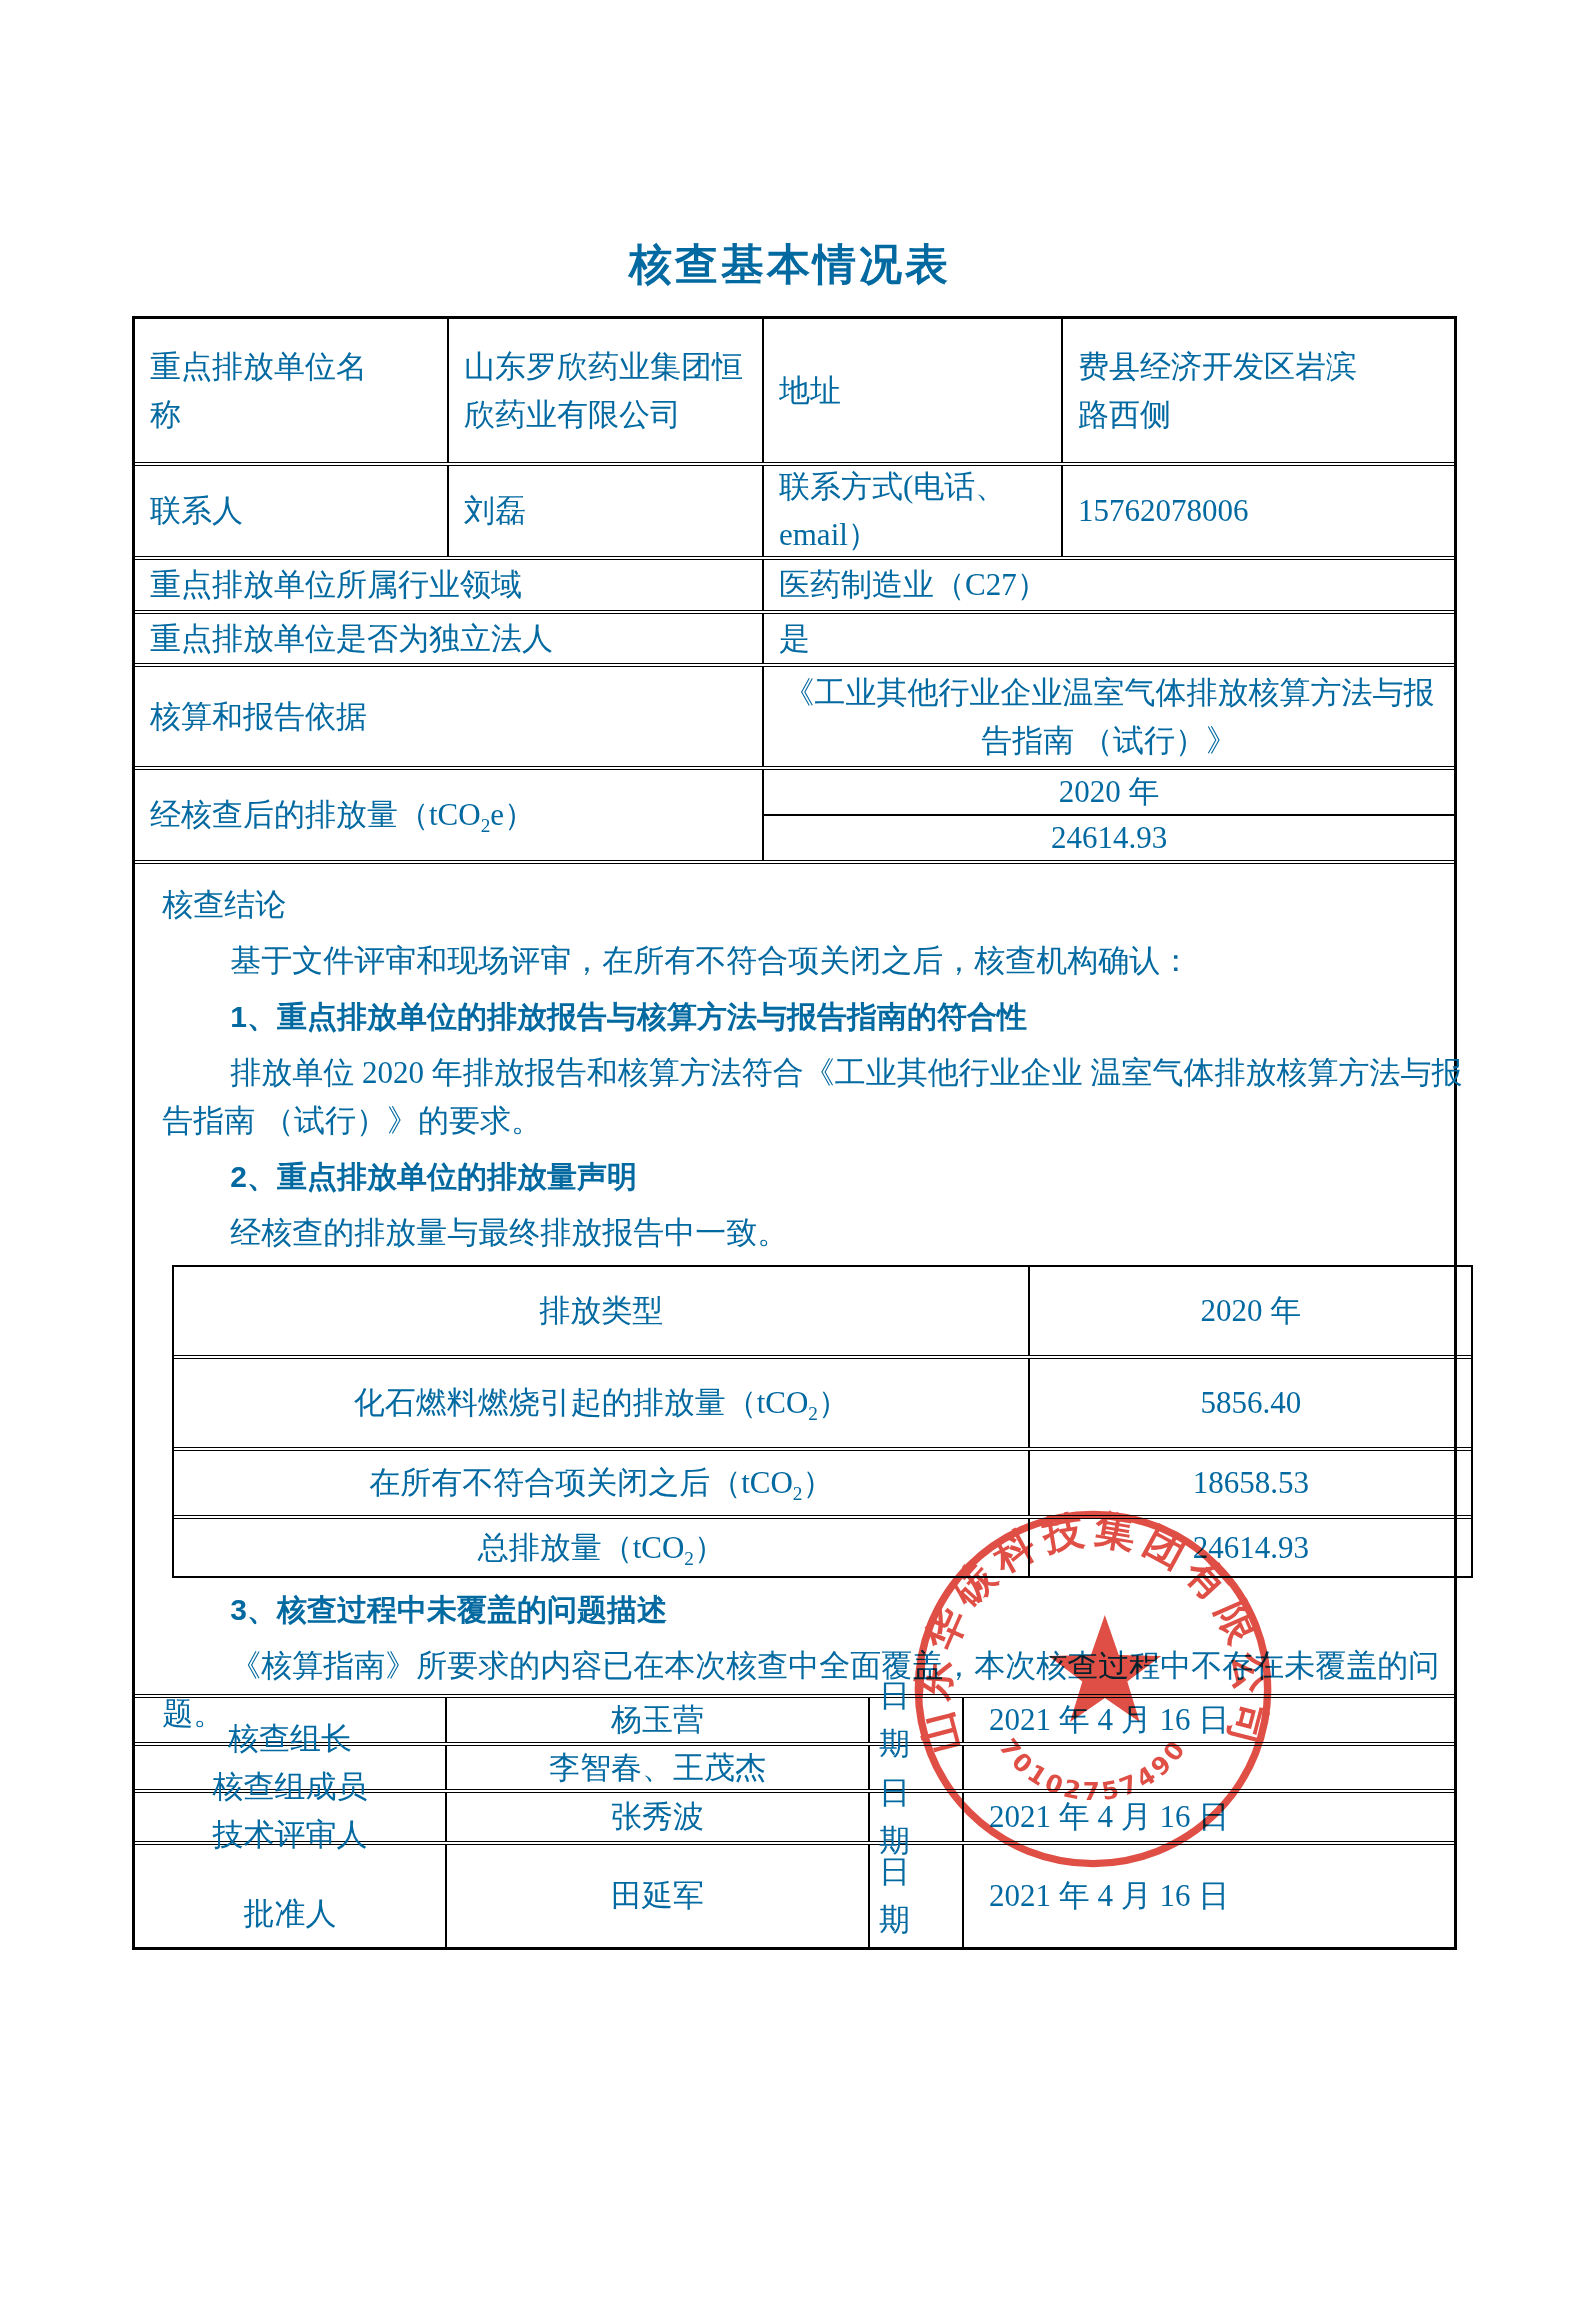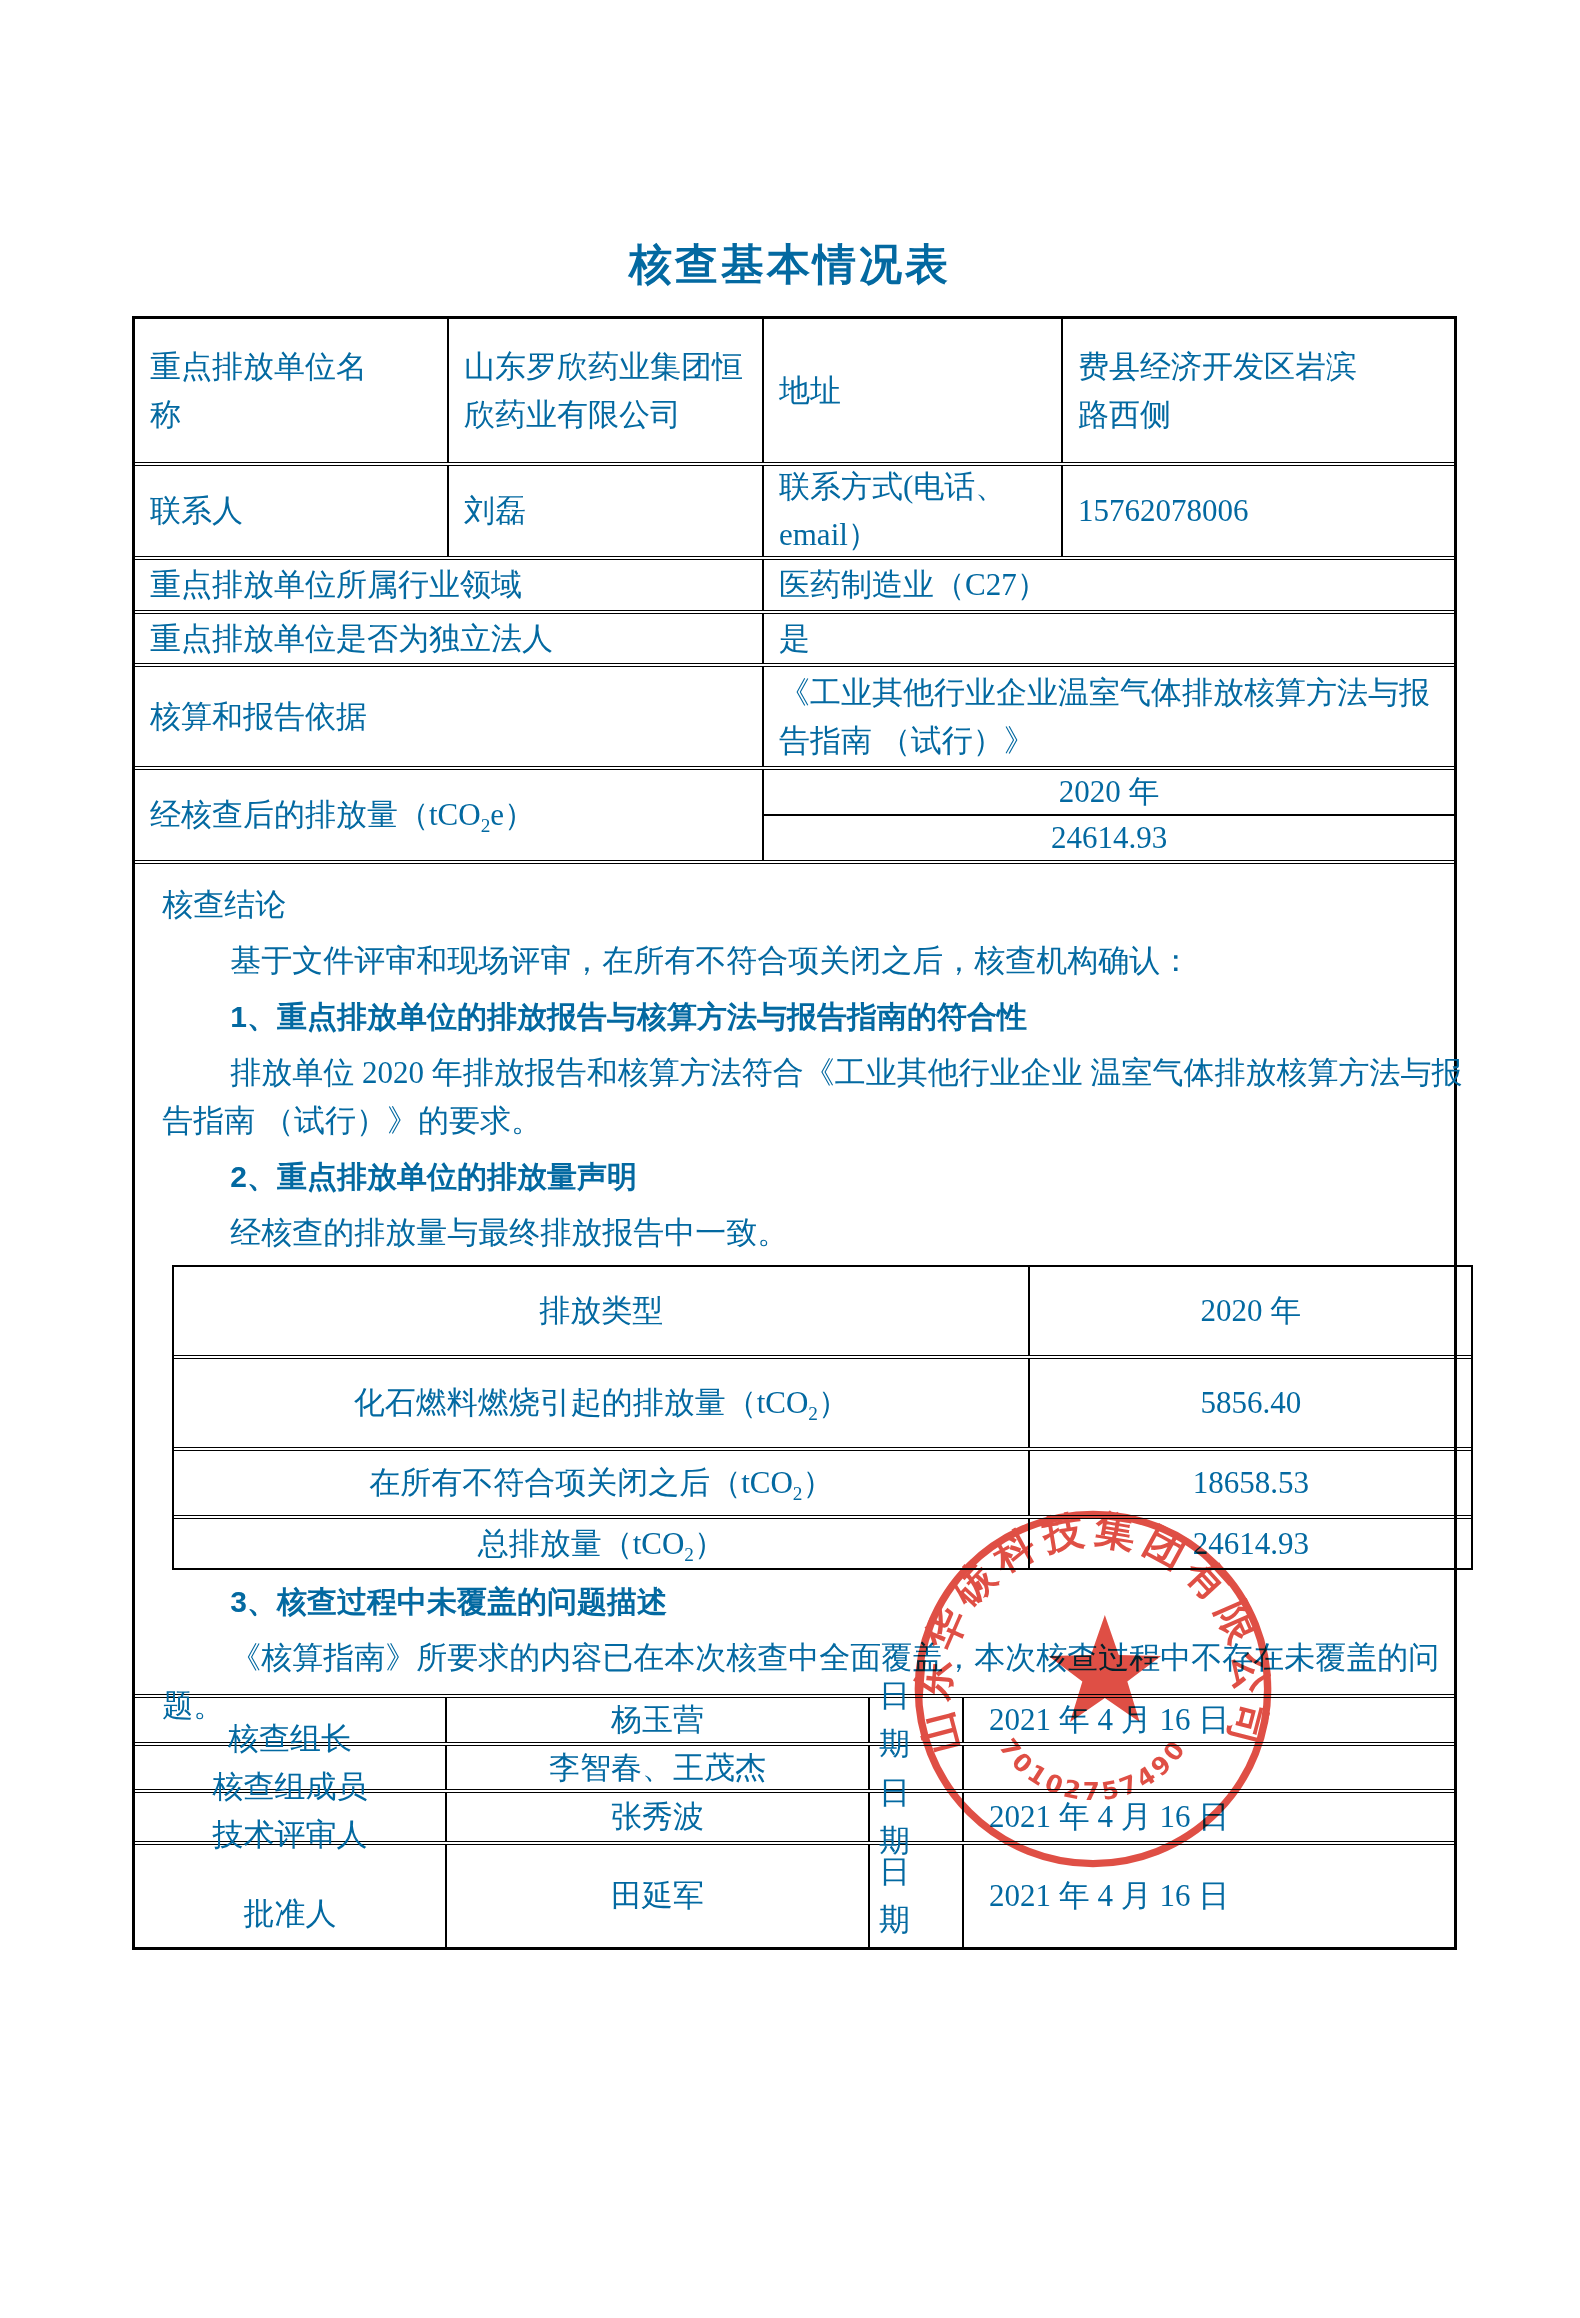--- a/index.html
+++ b/index.html
@@ -39,21 +39,21 @@
     border-left:2.2px solid #000;
     display:flex;
     align-items:center;
     padding:4.5px 15px;
     line-height:48px;
   }
   .td:first-child{border-left:none;}
   .center{justify-content:center;text-align:center;}
   
   .r1{height:143px;} .r2{height:94px;} .r3{height:54px;justify-content:space-between;} .r4{height:53px;}
-  .r5{height:103px;} .r6{height:94px;}
+  .r5{height:103px;text-align:center;} .r6{height:94px;}
   .rs1{height:48px;} .rs2{height:47px;} .rs3{height:52px;} .rs4{height:106px;}
   
   .c1{flex:0 0 312px;} .c2{flex:0 0 315px;} .c3{flex:0 0 299px;} .c4{flex:0 0 394px;}
   .pad-wrap{padding-right:58px;}   
   .addr{padding-right:82px;}      
   
   .w1{flex:0 0 627px;} .w2{flex:0 0 692px;}
   
   .r6col{flex:0 0 692px;display:flex;flex-direction:column;border-left:2.2px solid #000;box-sizing:border-box;padding:0;}
   .r6a,.r6b{flex:1;display:flex;align-items:center;justify-content:center;box-sizing:border-box;}
@@ -83,21 +83,21 @@
     border:2.2px solid #000;
   }
   .itr{display:flex;box-sizing:border-box;border-top:4.5px double #000;}
   .itr:first-child{border-top:none;}
   .itd{
     box-sizing:border-box;
     display:flex;align-items:center;justify-content:center;
     text-align:center;line-height:42px;
   }
   .i1{flex:0 0 854px;} .i2{flex:0 0 443px;border-left:2.2px solid #000;}
-  .ih{height:88px;} .ir1{height:92px;} .ir2{height:68px;} .ir3{height:53px;}
+  .ih{height:88px;} .ir1{height:92px;} .ir2{height:68px;} .ir3{height:61px;}
   
   .stamp{
     position:absolute;
     left:908px;
     top:1504px;
     opacity:0.82;
     mix-blend-mode:multiply;
     pointer-events:none;
   }
   .sealtext{letter-spacing:10px;font-weight:bold;font-family:"Liberation Serif","DejaVu Serif",serif;}

